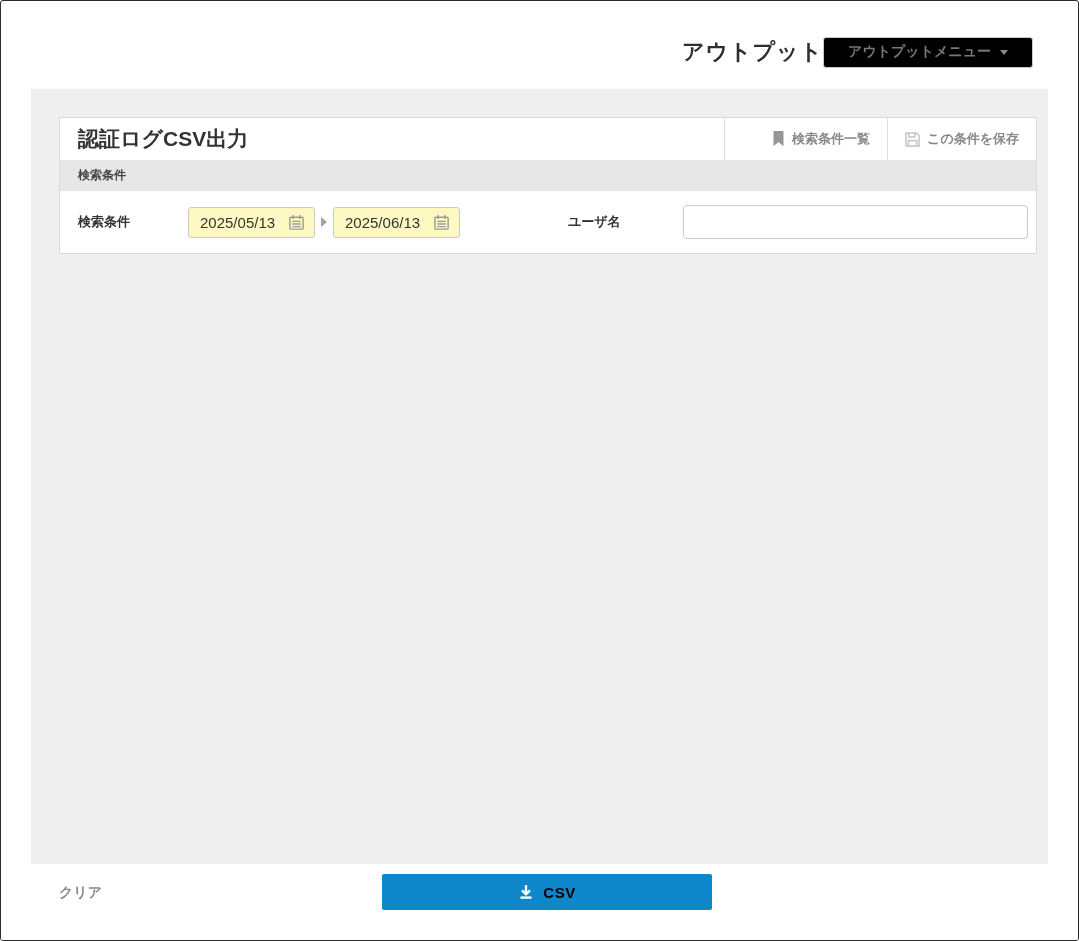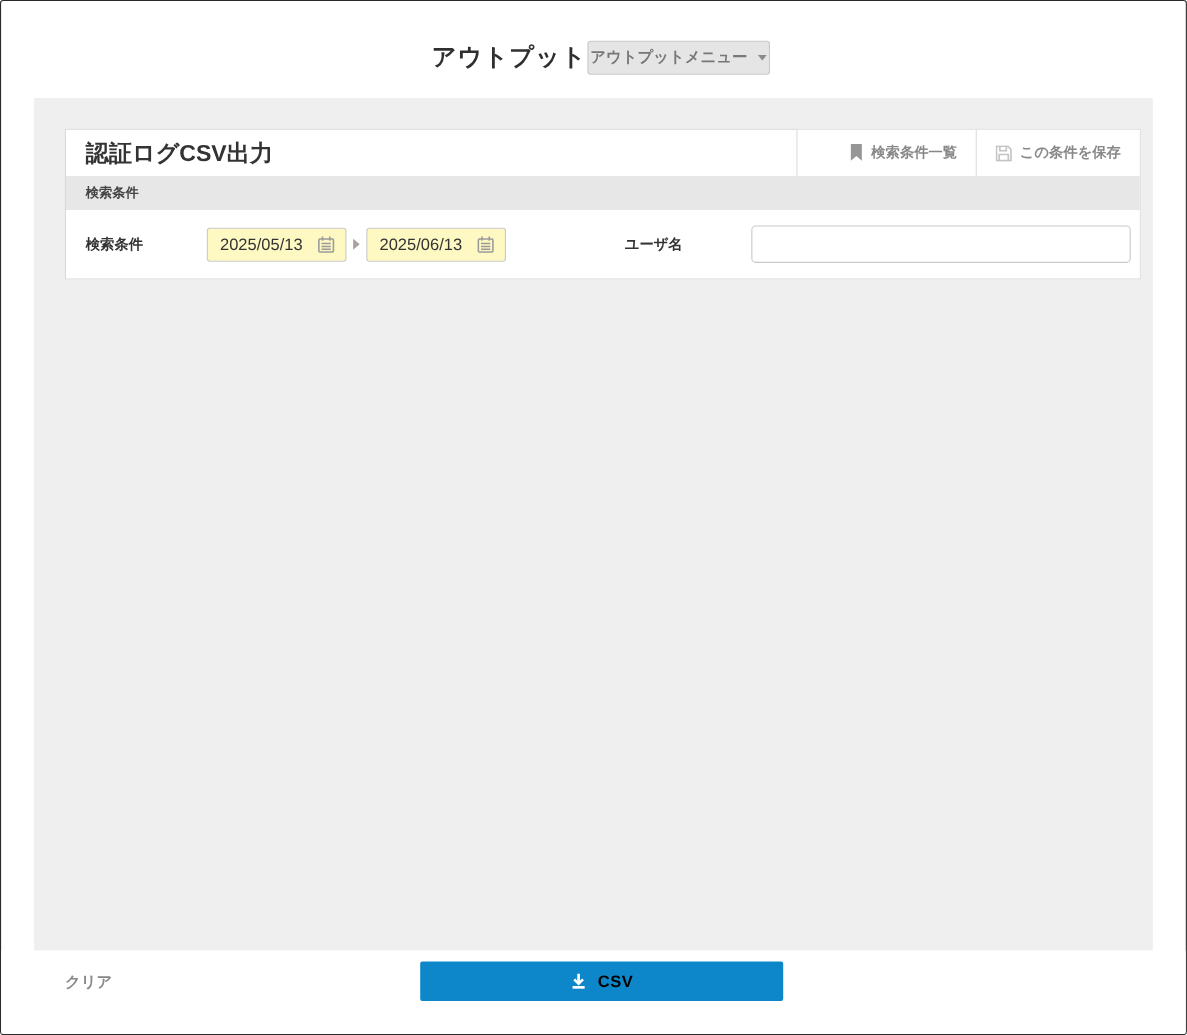--- a/index.html
+++ b/index.html
@@ -7,28 +7,28 @@
   body { font-family:"Liberation Sans","DejaVu Sans",sans-serif; }
 
   .window {
     width:1079px; height:941px;
     border:1px solid #2b2b2b; border-radius:3px;
     background:#fff; position:relative; overflow:hidden;
   }
 
   
   .page-header {
-    height:88px; display:flex; align-items:center; justify-content:center;
+    height:88px; display:flex; align-items:center; justify-content:flex-end;
     padding:14px 45px 0 58px;
   }
   .page-title { font-size:22px; font-weight:bold; color:#2f2f2f; margin:0; letter-spacing:1px; }
   .menu-btn {
     display:inline-flex; align-items:center; gap:9px;
-    height:31px; padding:0 2px;
-    background:#e5e5e5; border:1px solid #c9c9c9; border-radius:3px;
+    height:31px; padding:0 24px;
+    background:#000000; border:1px solid #c9c9c9; border-radius:3px;
     color:#777; font-size:14px; font-weight:bold; cursor:pointer; font-family:inherit;
   }
   .caret-down {
     width:0; height:0;
     border-left:4px solid transparent; border-right:4px solid transparent;
     border-top:5px solid #8a8a8a;
   }
 
   
   .panel {

